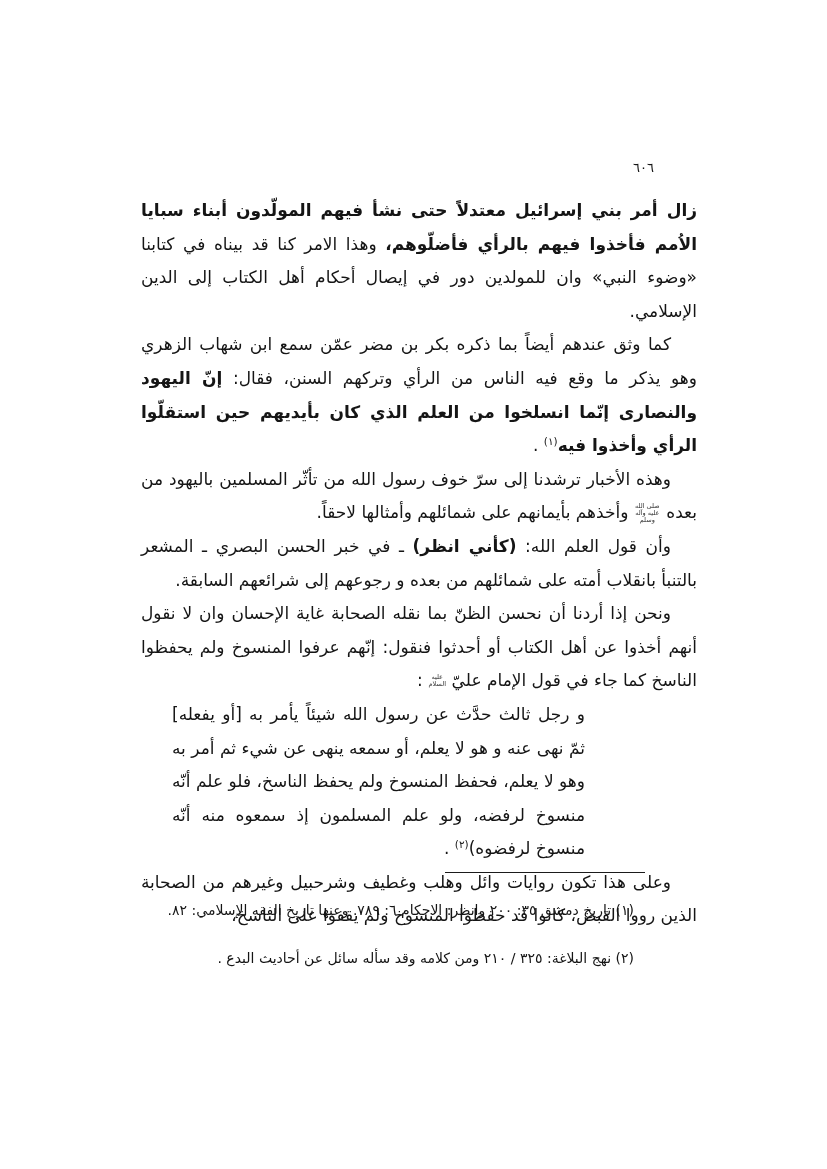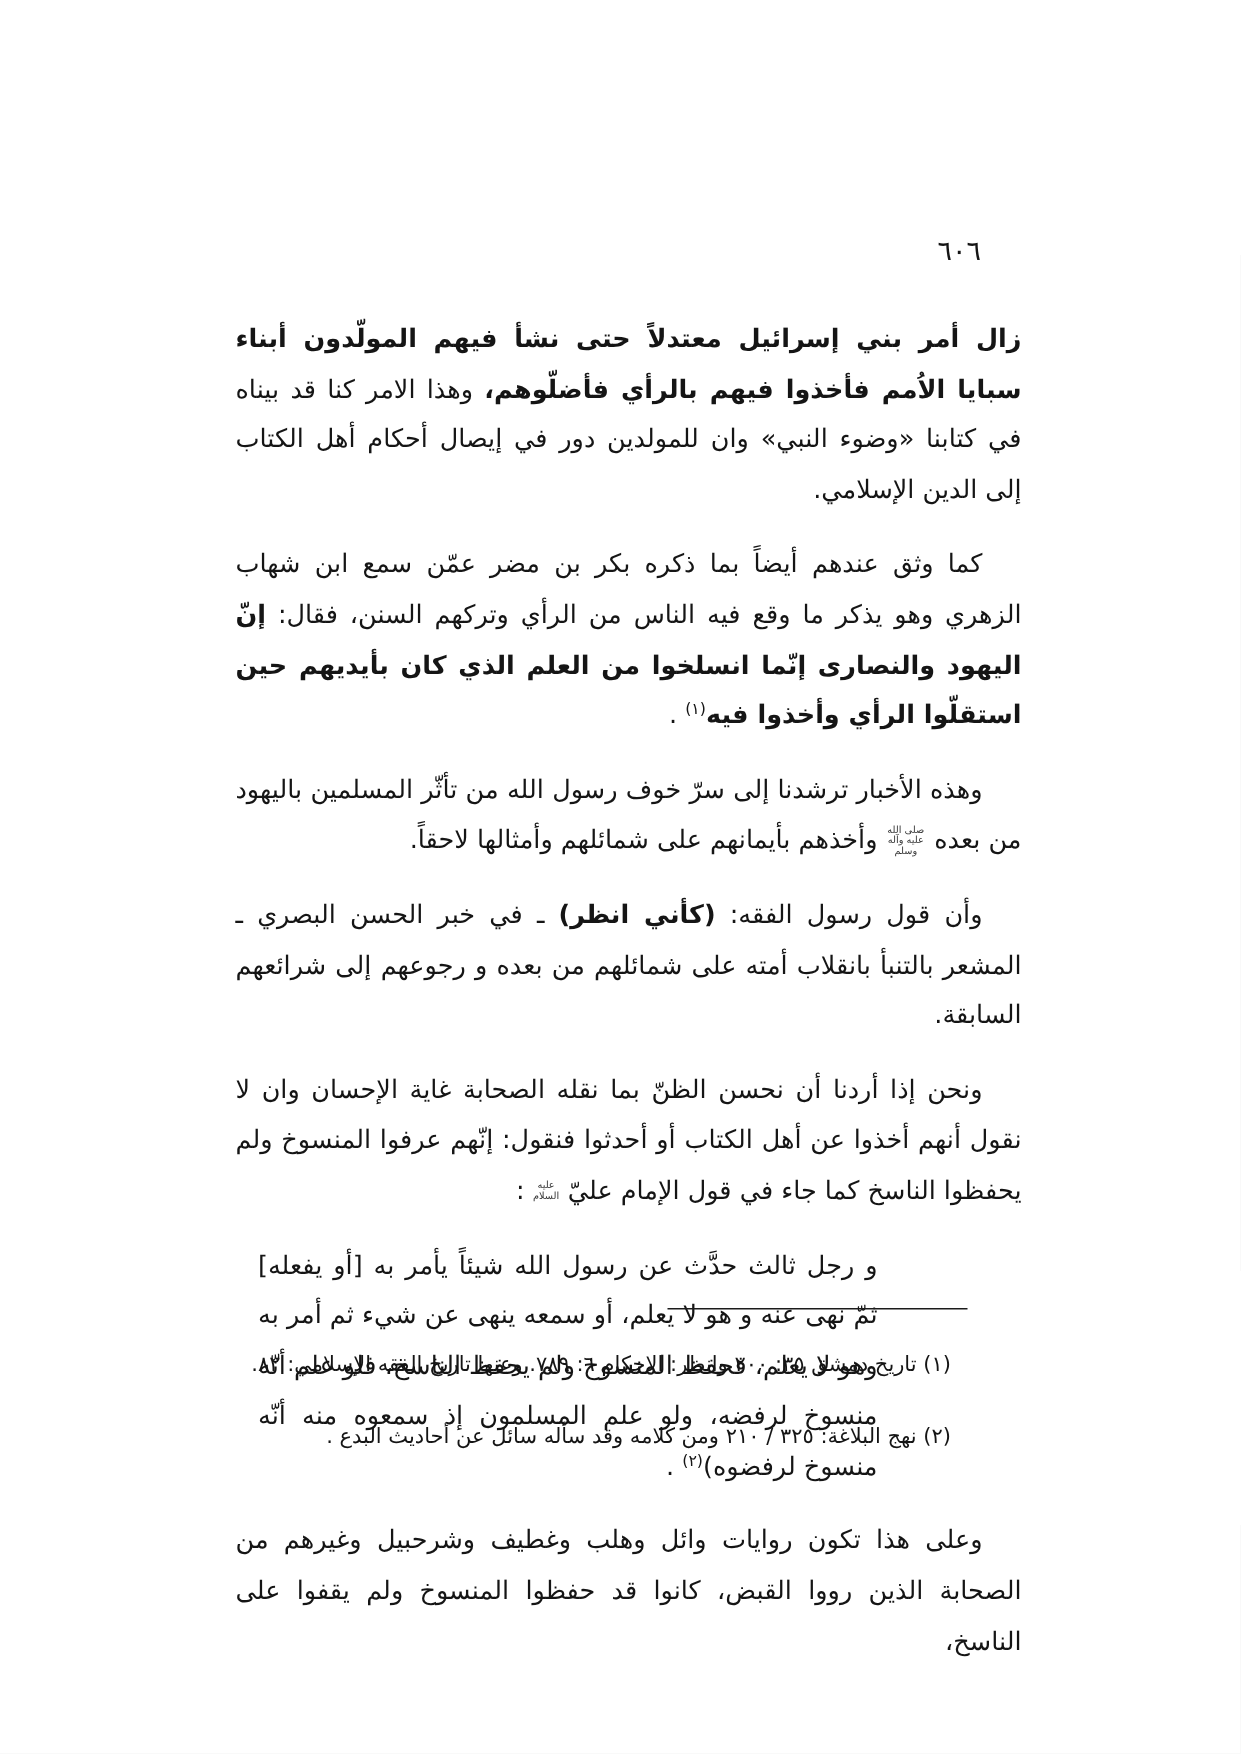--- a/index.html
+++ b/index.html
@@ -14,30 +14,30 @@
     overflow:hidden;
   }
   
   .running-head {
     position:absolute; left:141px; top:156px; width:556px;
     direction:rtl;
     display:flex; justify-content:space-between; align-items:baseline;
     padding:0 43px 0 44px; box-sizing:border-box;
     font-size:14.5px; line-height:24px;
   }
-  .running-head .pagenum { font-size:18px; letter-spacing:1px; }
+  .running-head .pagenum { font-size:13px; letter-spacing:1px; }
   .running-head .title { white-space:nowrap; }
   
   .bodytext {
     position:absolute; left:141px; top:194px; width:556px;
     direction:rtl; unicode-bidi:embed;
     font-size:17px; line-height:33.6px;
     text-align:justify;
   }
-  .bodytext p { margin:16px; text-indent:26px; }
+  .bodytext p { margin:0; text-indent:26px; }
   .bodytext p.no-indent { text-indent:0; }
   .b { font-weight:700; }
   blockquote.hadith {
     margin:0 112px 0 31px;
     text-indent:0;
     text-align:justify;
   }
   sup.fnref { font-size:10.5px; line-height:0; vertical-align:6px; }
   
   .hon {
@@ -72,21 +72,21 @@
   </div>
 
   <div class="bodytext">
 
     <p class="no-indent"><span class="b">زال أمر بني إسرائيل معتدلاً حتى نشأ فيهم المولّدون أبناء سبايا الاُمم فأخذوا فيهم بالرأي فأضلّوهم،</span><span> وهذا الامر كنا قد بيناه في كتابنا «وضوء النبي» وان للمولدين دور في إيصال أحكام أهل الكتاب إلى الدين الإسلامي.</span></p>
 
     <p><span>كما وثق عندهم أيضاً بما ذكره بكر بن مضر عمّن سمع ابن شهاب الزهري وهو يذكر ما وقع فيه الناس من الرأي وتركهم السنن، فقال: </span><span class="b">إنّ اليهود والنصارى إنّما انسلخوا من العلم الذي كان بأيديهم حين استقلّوا الرأي وأخذوا فيه</span><sup class="fnref">(١)</sup><span> .</span></p>
 
     <p><span>وهذه الأخبار ترشدنا إلى سرّ خوف رسول الله من تأثّر المسلمين باليهود من بعده </span><span class="hon">صلى الله عليه وآله وسلم</span><span> وأخذهم بأيمانهم على شمائلهم وأمثالها لاحقاً.</span></p>
 
-    <p><span>وأن قول رسول الفقه: </span><span class="b">(كأني انظر)</span><span> ـ في خبر الحسن البصري ـ المشعر بالتنبأ بانقلاب أمته على شمائلهم من بعده و رجوعهم إلى شرائعهم السابقة.</span></p>
+    <p><span>وأن قول العلم الله: </span><span class="b">(كأني انظر)</span><span> ـ في خبر الحسن البصري ـ المشعر بالتنبأ بانقلاب أمته على شمائلهم من بعده و رجوعهم إلى شرائعهم السابقة.</span></p>
 
     <p><span>ونحن إذا أردنا أن نحسن الظنّ بما نقله الصحابة غاية الإحسان وان لا نقول أنهم أخذوا عن أهل الكتاب أو أحدثوا فنقول: إنّهم عرفوا المنسوخ ولم يحفظوا الناسخ كما جاء في قول الإمام عليّ </span><span class="hon hon-small">عليه السلام</span><span> :</span></p>
 
     <blockquote class="hadith"><span>و رجل ثالث حدَّث عن رسول الله شيئاً يأمر به [أو يفعله] ثمّ نهى عنه و هو لا يعلم، أو سمعه ينهى عن شيء ثم أمر به وهو لا يعلم، فحفظ المنسوخ ولم يحفظ الناسخ، فلو علم أنّه منسوخ لرفضه، ولو علم المسلمون إذ سمعوه منه أنّه منسوخ لرفضوه)</span><sup class="fnref">(٢)</sup><span> .</span></blockquote>
 
     <p><span>وعلى هذا تكون روايات وائل وهلب وغطيف وشرحبيل وغيرهم من الصحابة الذين رووا القبض، كانوا قد حفظوا المنسوخ ولم يقفوا على الناسخ،</span></p>
 
   </div>
 
   <div class="fn-separator"></div>

